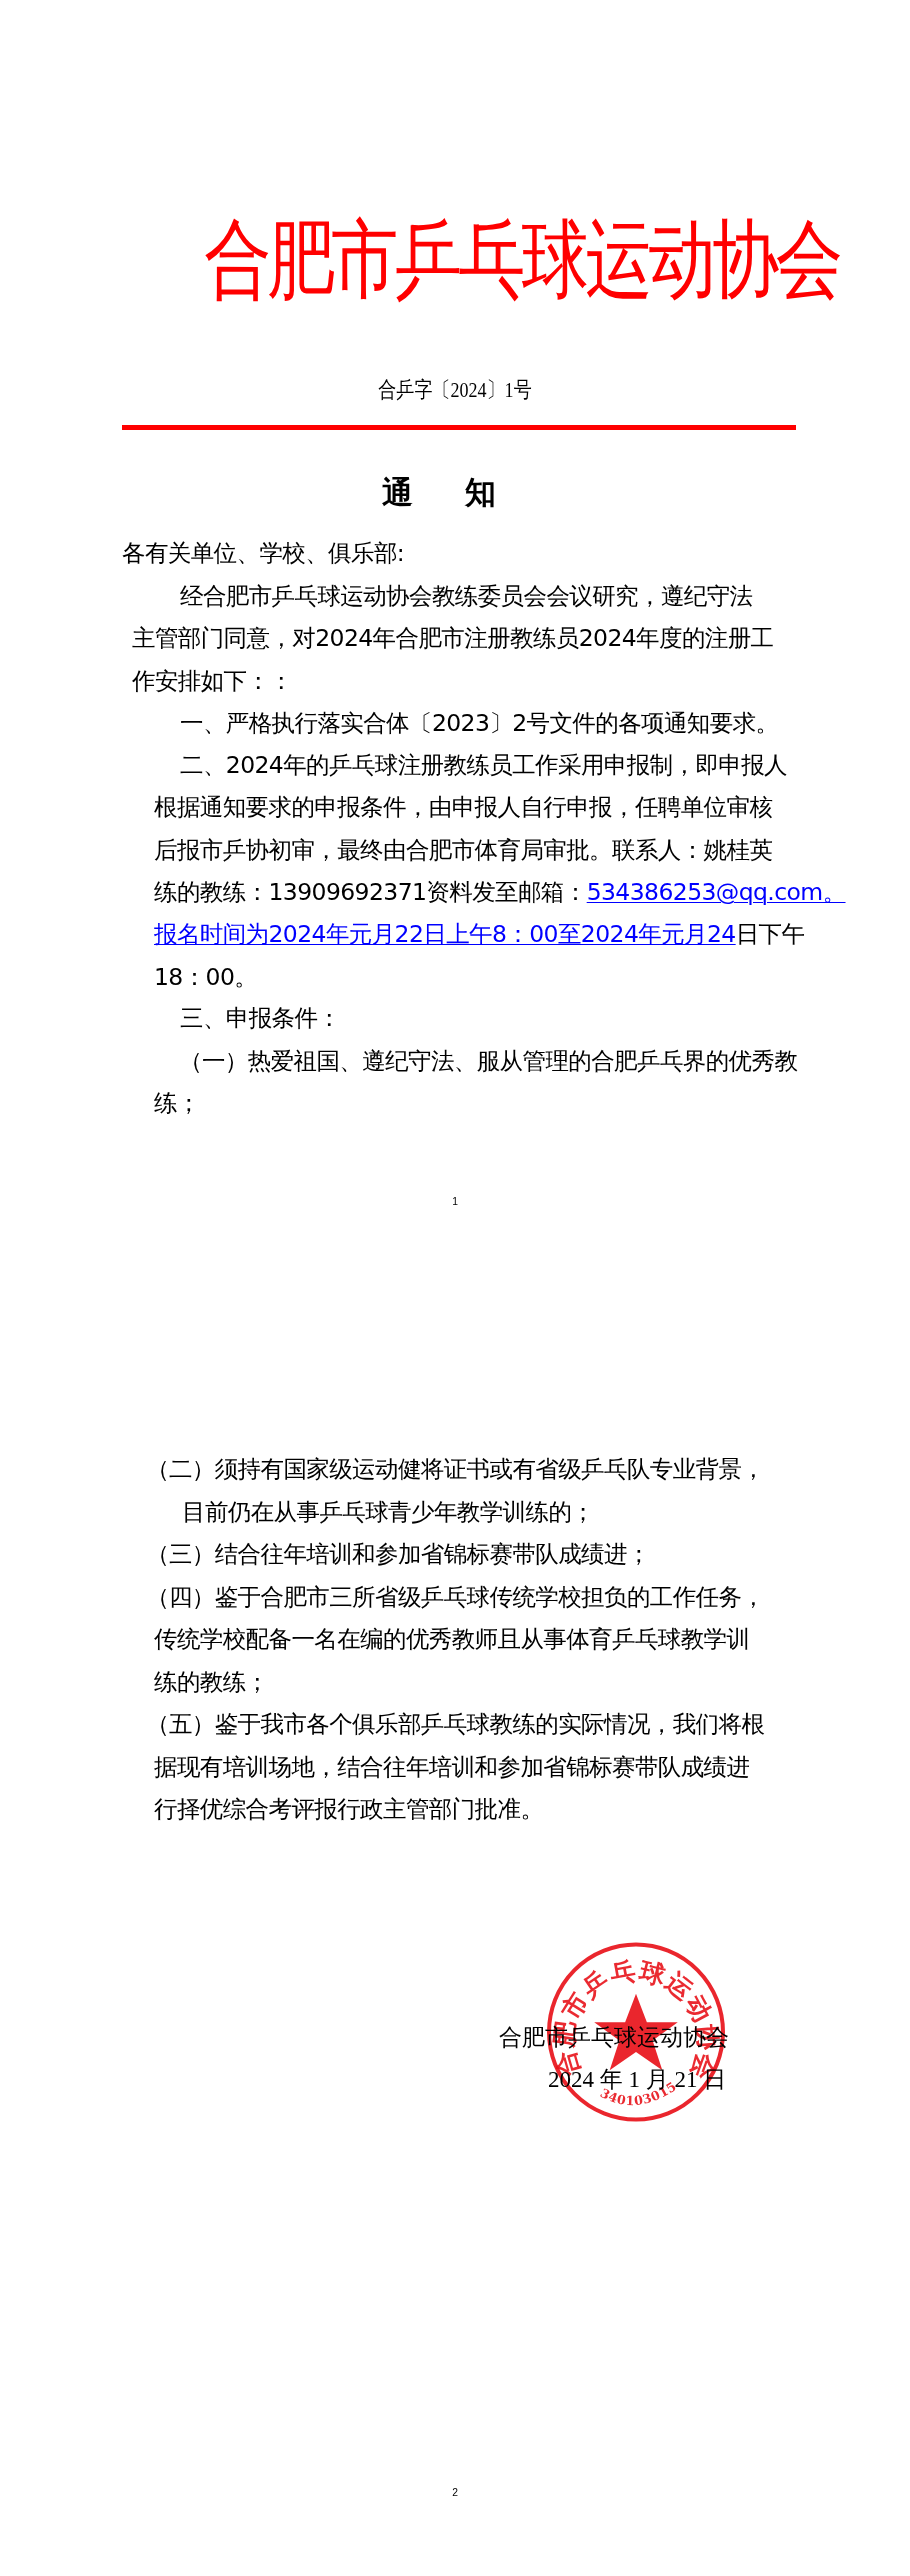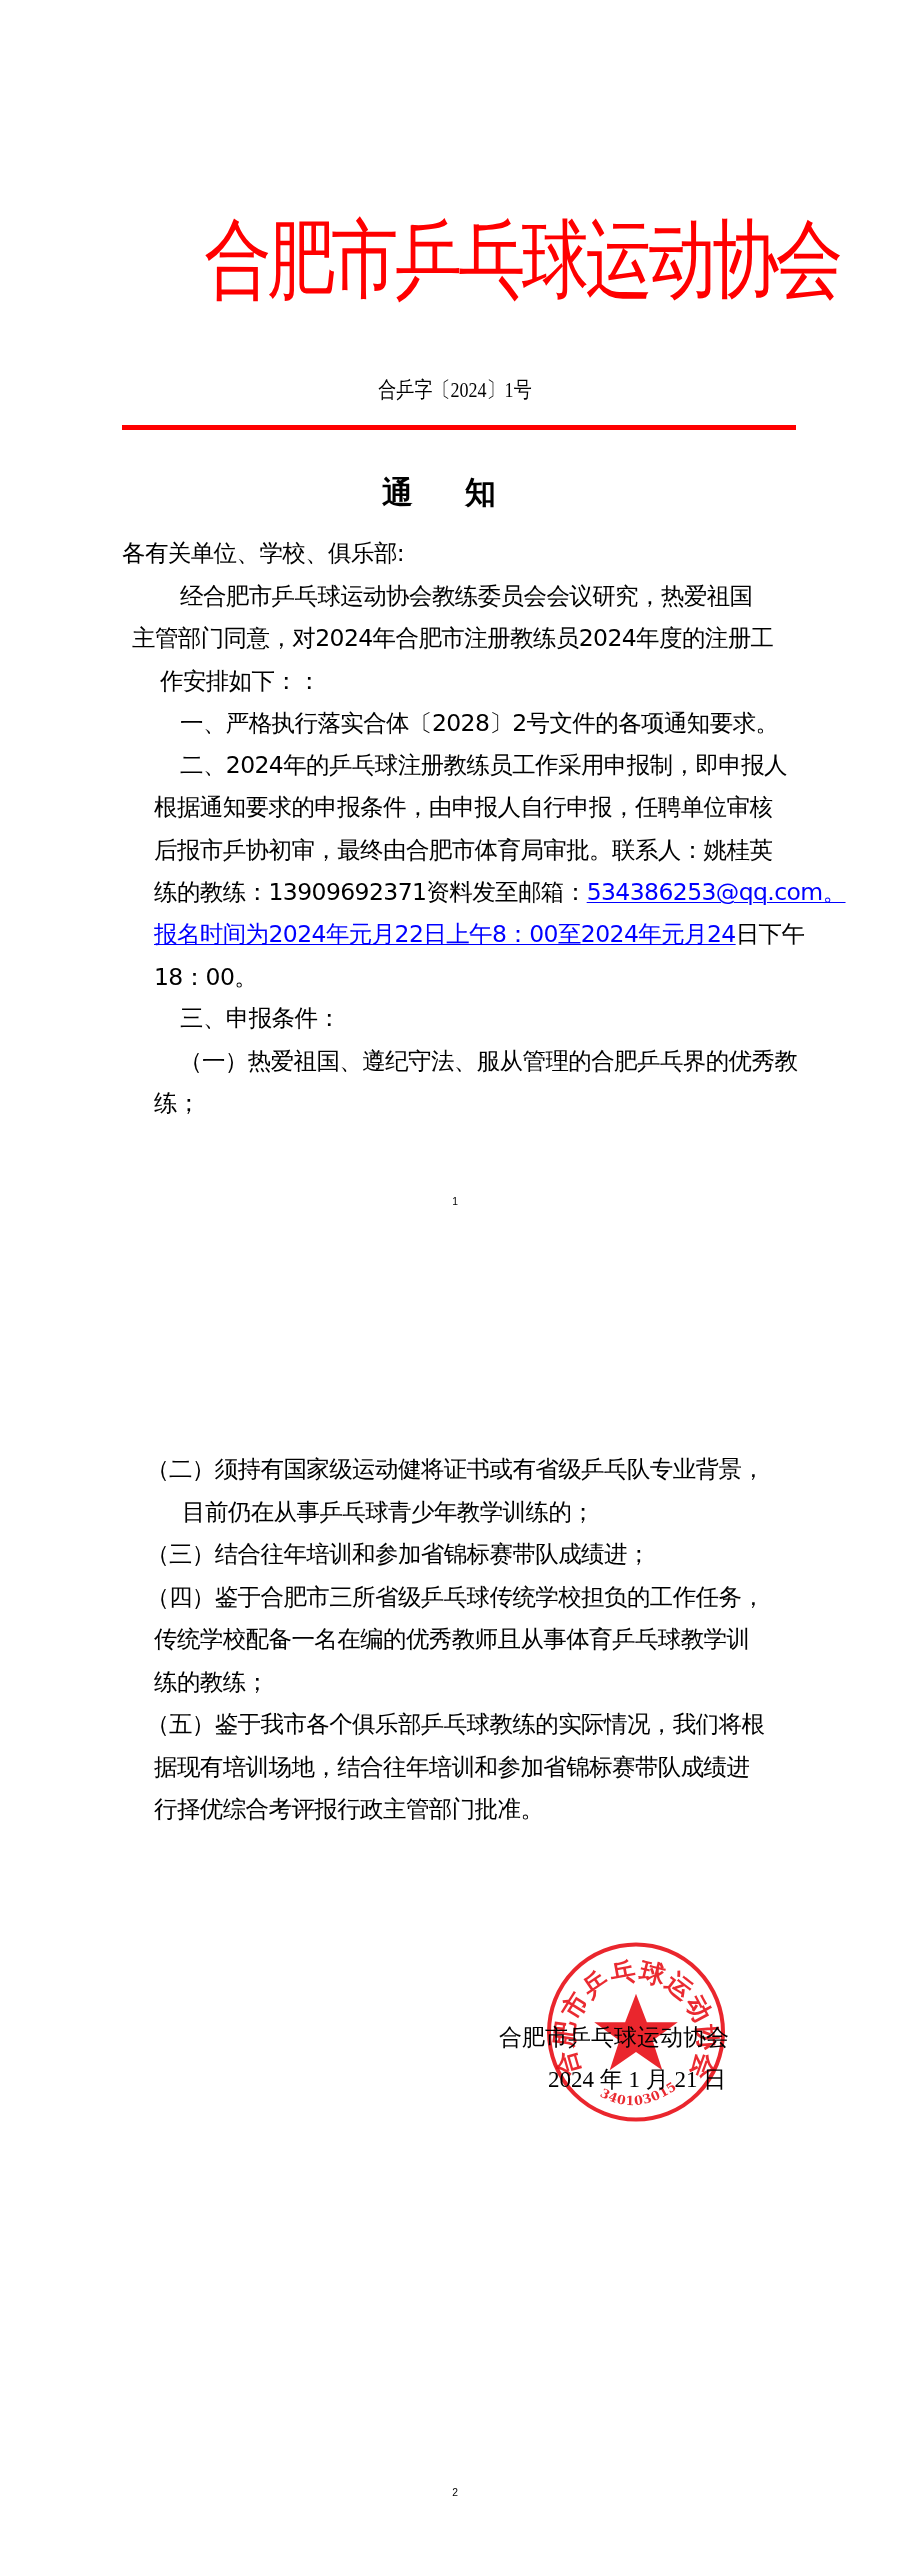--- a/index.html
+++ b/index.html
@@ -116,25 +116,25 @@
   <div class="abs masthead">合肥市乒乓球运动协会</div>
 
   <div class="abs doc-number">合乒字〔2024〕1号</div>
 
   <div class="red-rule"></div>
 
   <div class="abs notice-heading">通知</div>
 
   <div class="line" style="left:122px; top:538px;">各有关单位、学校、俱乐部:</div>
 
-  <div class="line" style="left:180px; top:581px;">经合肥市乒乓球运动协会教练委员会会议研究，热爱祖国</div>
+  <div class="line" style="left:180px; top:581px;">经合肥市乒乓球运动协会教练委员会会议研究，遵纪守法</div>
   <div class="line" style="left:132px; top:623px;">主管部门同意，对2024年合肥市注册教练员2024年度的注册工</div>
-  <div class="line" style="left:132px; top:666px;margin-left:28px;">作安排如下：：</div>
+  <div class="line" style="left:132px; top:666px;">作安排如下：：</div>
 
-  <div class="line" style="left:180px; top:708px;">一、严格执行落实合体〔2028〕2号文件的各项通知要求。</div>
+  <div class="line" style="left:180px; top:708px;">一、严格执行落实合体〔2023〕2号文件的各项通知要求。</div>
 
   <div class="line" style="left:180px; top:750px;">二、2024年的乒乓球注册教练员工作采用申报制，即申报人</div>
   <div class="line" style="left:154px; top:792px;">根据通知要求的申报条件，由申报人自行申报，任聘单位审核</div>
   <div class="line" style="left:154px; top:835px;">后报市乒协初审，最终由合肥市体育局审批。联系人：姚桂英</div>
   <div class="line" style="left:154px; top:877px;">
     <span>练的教练：13909692371资料发至邮箱：</span><span class="link">534386253@qq.com。</span>
   </div>
   <div class="line" style="left:154px; top:919px;">
     <span class="link">报名时间为2024年元月22日上午8：00至2024年元月24</span><span>日下午</span>
   </div>

